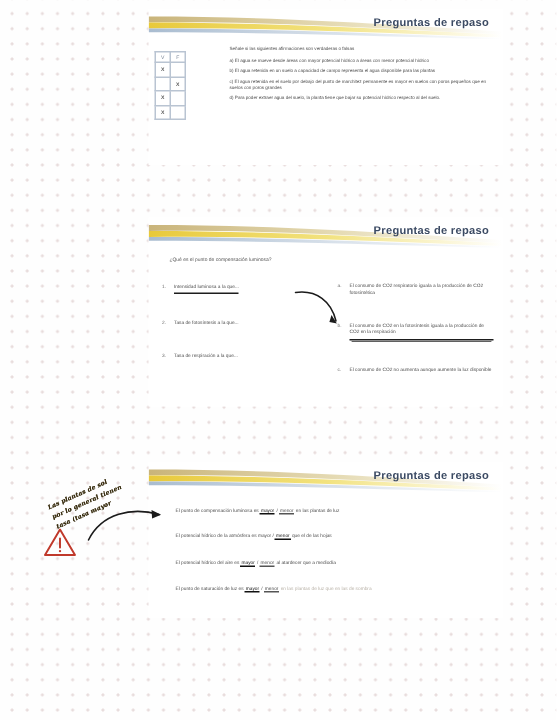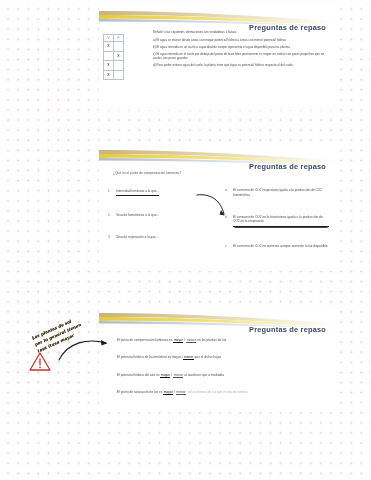--- a/index.html
+++ b/index.html
@@ -22,21 +22,21 @@
     position:absolute;
     background:#ffffff;
     overflow:hidden;
   }
   #slide1{left:99px;top:6px;width:236px;height:104px;}
   #slide2{left:99px;top:145px;width:236px;height:126px;}
   #slide3{left:99px;top:308px;width:236px;height:104px;}
 
   .swoosh{position:absolute;left:0;top:0;width:100%;height:22px;}
   .title{
-    position:absolute;right:9px;top:17px;
+    position:absolute;right:9px;top:4px;
     font-size:7.4px;font-weight:bold;color:#3b4a63;
     letter-spacing:.2px;white-space:nowrap;
   }
 
   .body{position:absolute;left:0;top:24px;width:100%;}
 
   
   .s1-prompt{
     position:absolute;left:54px;top:0px;width:176px;
     font-size:3.05px;color:#4a4a4a;line-height:1.45;

